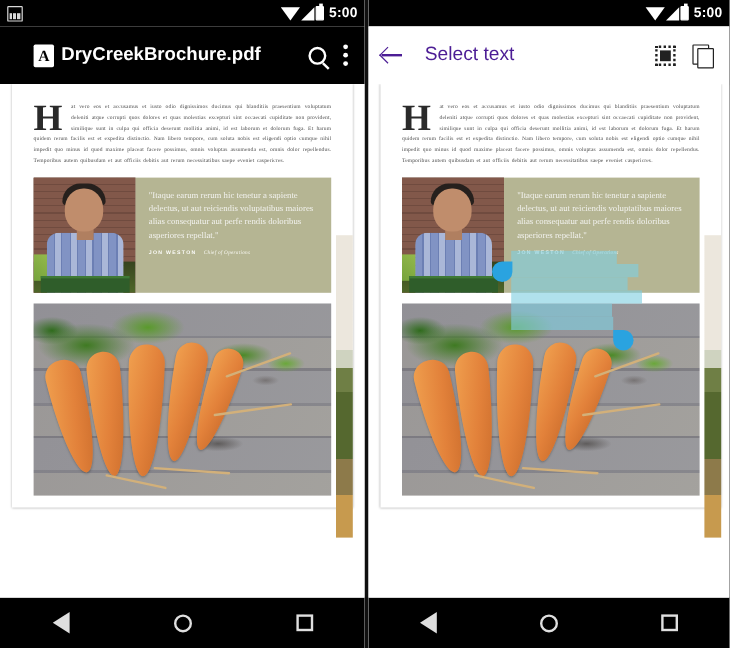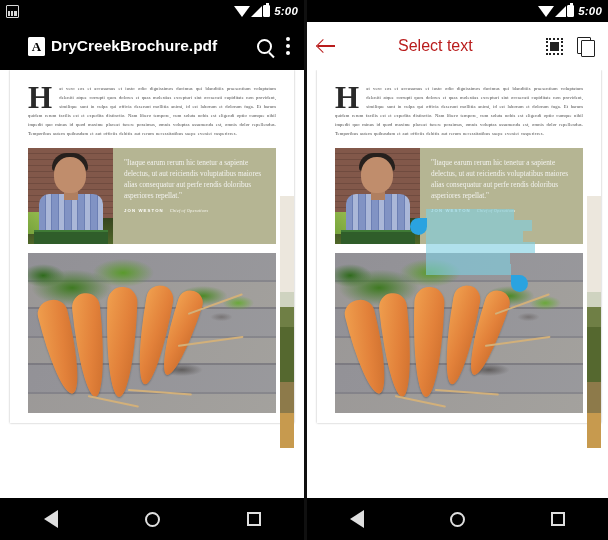--- a/index.html
+++ b/index.html
@@ -8,21 +8,21 @@
 
   .screen-pair { display:flex; width:608px; height:540px; background:#1a1a1a; }
   .phone { width:304px; height:540px; position:relative; display:flex;
            flex-direction:column; background:#fff; overflow:hidden; }
   .phone.right { border-left:3px solid #101010; }
 
   
   .statusbar { height:22px; background:#000; display:flex; align-items:center;
                padding:0 6px; flex:0 0 22px; }
   .sb-left { display:flex; align-items:center; gap:4px; flex:1; }
-  .sb-right { display:flex; align-items:center; gap:1px;font-style:italic; }
+  .sb-right { display:flex; align-items:center; gap:1px; }
   .sb-time { color:#fff; font-size:11.5px; font-weight:bold; letter-spacing:.2px;
              margin-left:3px; }
   .ico-shot { width:13px; height:13px; border:1.6px solid #d8d8d8; border-radius:1px;
               position:relative; }
   .ico-shot:after { content:""; position:absolute; left:1px; right:1px; bottom:1px;
               height:5px; background:
               linear-gradient(to right,#d8d8d8 0 2px,transparent 2px 3px,#d8d8d8 3px 5px,
               transparent 5px 6px,#d8d8d8 6px 9px); }
   .ico-wifi { width:0;height:0;border-left:8px solid transparent;
               border-right:8px solid transparent;border-top:11px solid #fff; }
@@ -30,22 +30,22 @@
               border-bottom:11px solid #fff; }
   .ico-batt { width:7px;height:12px;border:1.6px solid #fff;border-radius:1px;
               position:relative;background:#fff; }
   .ico-batt:before { content:"";position:absolute;top:-3px;left:1.5px;width:3px;
               height:2px;background:#fff; }
 
   
   .appbar { height:48px; flex:0 0 48px; display:flex; align-items:center;
             padding:0 10px; }
   .appbar.dark { background:#000; color:#fff;padding-left:28px; }
-  .appbar.light { background:#fff; color:#b91c1c;
-                  box-shadow:0 1px 0 rgba(0,0,0,.18);gap:44px; }
+  .appbar.light { background:#fff; color:#4c1d95;
+                  box-shadow:0 1px 0 rgba(0,0,0,.18); }
   .bar-title { font-size:15.5px; font-weight:bold; flex:1;
                white-space:nowrap; overflow:hidden; }
   .appbar.light .bar-title { font-weight:normal; font-size:16px; margin-left:18px; }
   .pdf-badge { width:17px;height:19px;background:#fff;border-radius:1.5px;
                margin-right:6px;position:relative;flex:0 0 17px; }
   .pdf-badge:after { content:"A";position:absolute;inset:0;color:#000;
                font-size:13px;font-weight:bold;text-align:center;line-height:19px;
                font-family:"Liberation Serif",serif; }
   .bar-actions { display:flex; align-items:center; gap:14px; padding-right:4px; }
 

